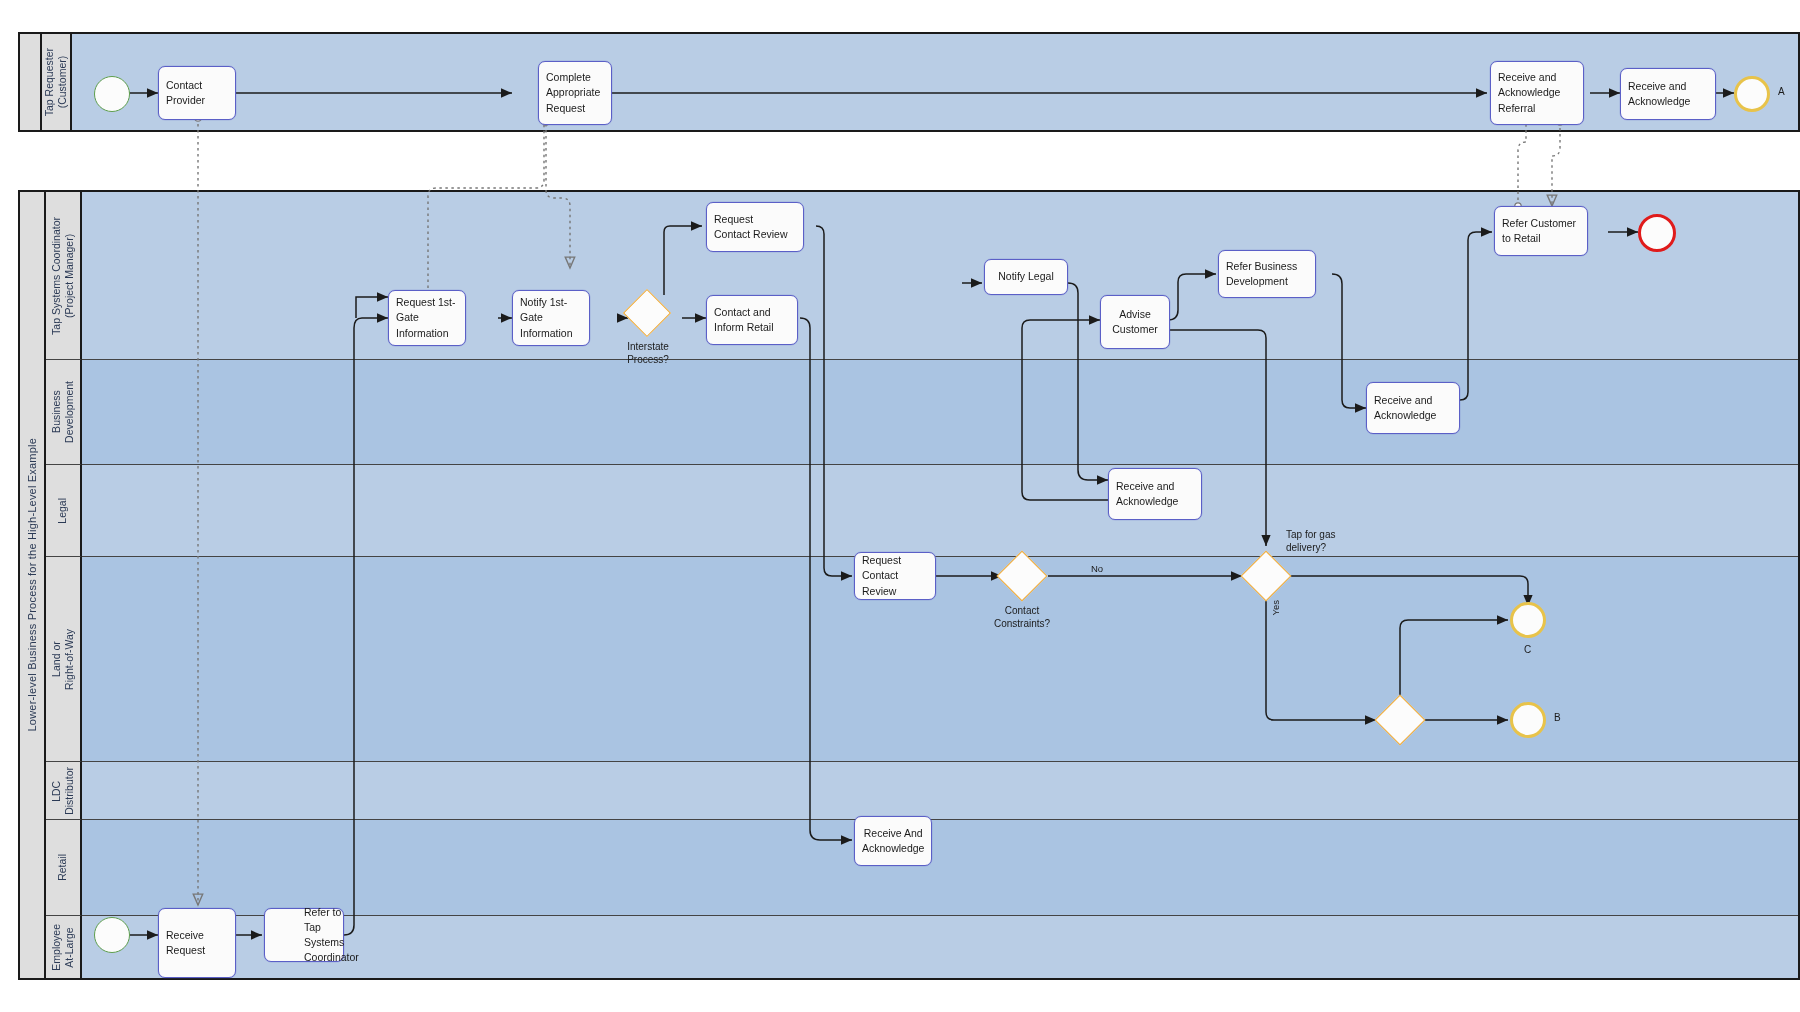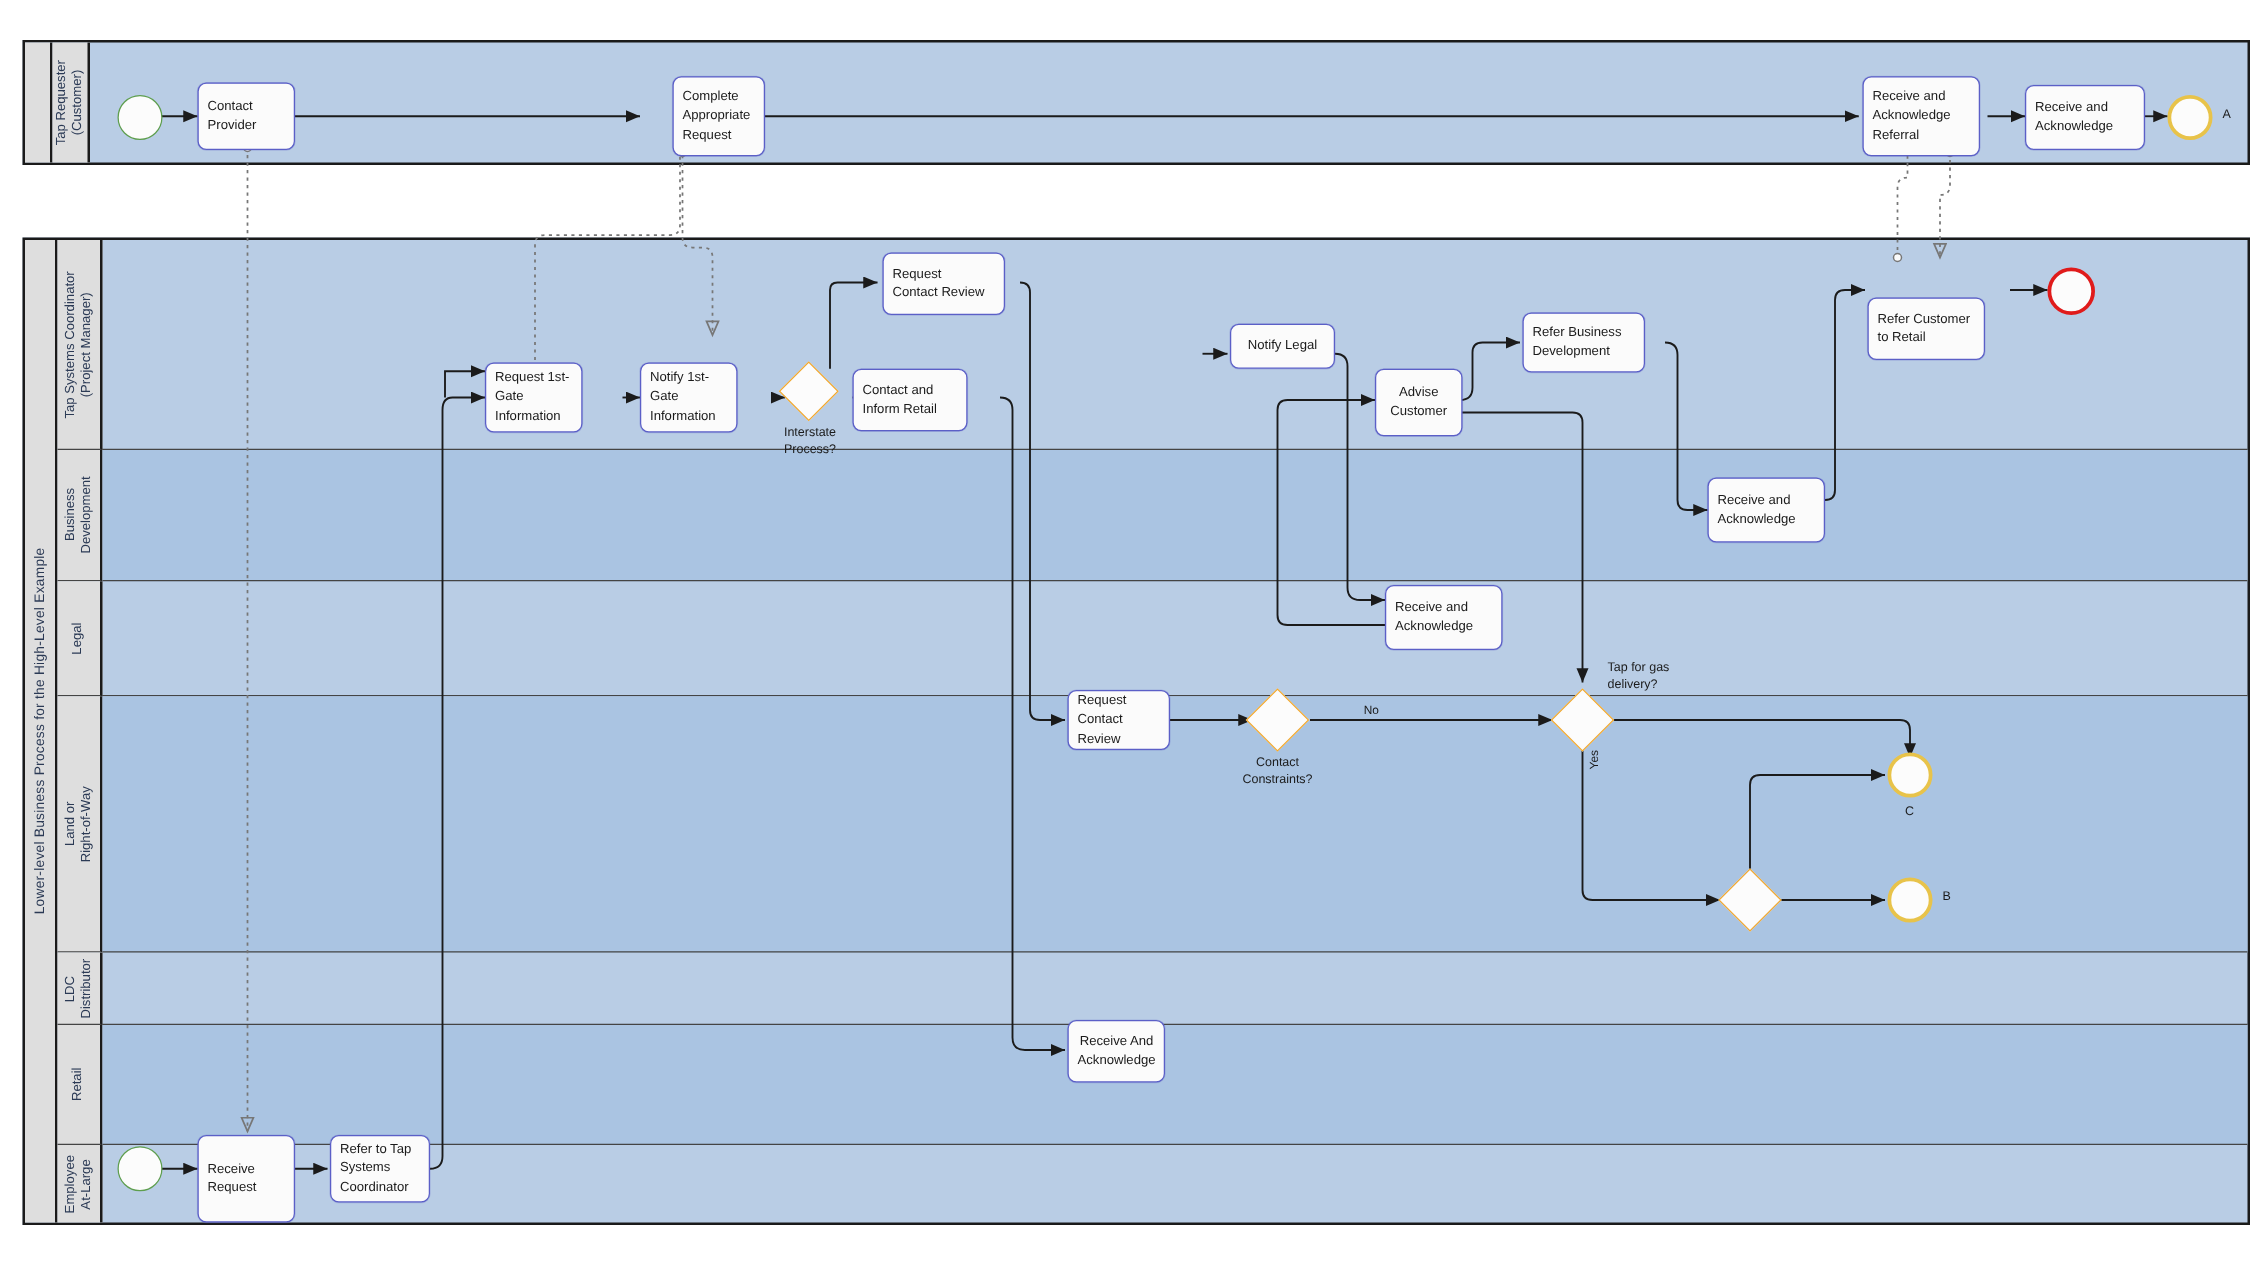--- a/index.html
+++ b/index.html
@@ -216,40 +216,40 @@
 
   <div class="gw" style="left:630px;top:296px;width:34px;height:34px;"></div>
   <div class="gw-label" style="left:605px;top:340px;width:86px;">Interstate
 Process?</div>
 
   <div class="task" style="left:706px;top:202px;width:98px;height:50px;">
     <span>Request
 Contact Review</span>
   </div>
 
-  <div class="task" style="left:682px;top:295px;width:92px;height:50px;">
+  <div class="task" style="left:706px;top:295px;width:92px;height:50px;">
     <span>Contact and
 Inform Retail</span>
   </div>
 
   <div class="task center" style="left:984px;top:259px;width:84px;height:36px;">
     <span>Notify Legal</span>
   </div>
 
   <div class="task center" style="left:1100px;top:295px;width:70px;height:54px;">
     <span>Advise
 Customer</span>
   </div>
 
   <div class="task" style="left:1218px;top:250px;width:98px;height:48px;">
     <span>Refer Business
 Development</span>
   </div>
 
-  <div class="task" style="left:1494px;top:206px;width:94px;height:50px;margin-top:32px;">
+  <div class="task" style="left:1494px;top:206px;width:94px;height:50px;">
     <span>Refer Customer
 to Retail</span>
   </div>
 
   <div class="ev ev-end" style="left:1638px;top:214px;width:38px;height:38px;"></div>
 
   <div class="task" style="left:1366px;top:382px;width:94px;height:52px;">
     <span>Receive and
 Acknowledge</span>
   </div>
@@ -287,19 +287,19 @@
 Acknowledge</span>
   </div>
 
   <div class="ev ev-start" style="left:94px;top:917px;width:36px;height:36px;"></div>
 
   <div class="task" style="left:158px;top:908px;width:78px;height:70px;">
     <span>Receive
 Request</span>
   </div>
 
-  <div class="task" style="left:264px;top:908px;width:80px;height:54px;">
+  <div class="task" style="left:264px;top:908px;width:80px;height:54px;padding-left:32px;">
     <span>Refer to Tap
 Systems
 Coordinator</span>
   </div>
 
 </div>
 
 </body></html>

